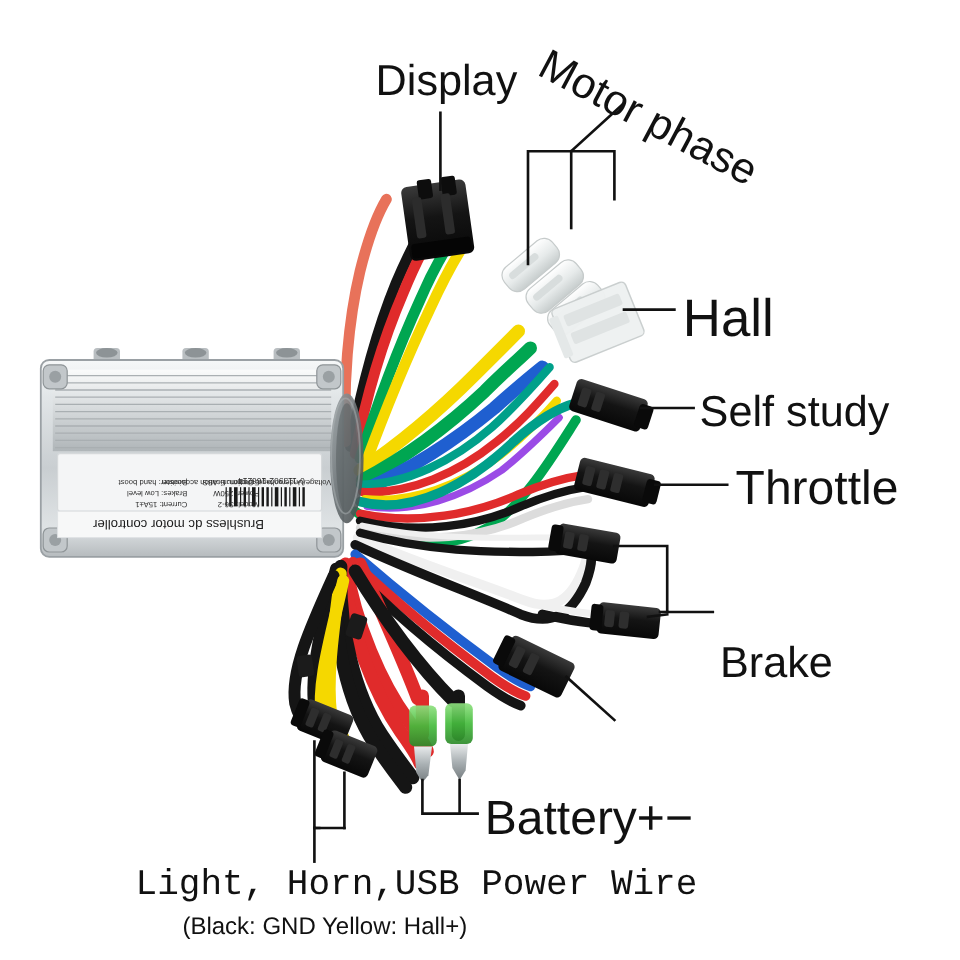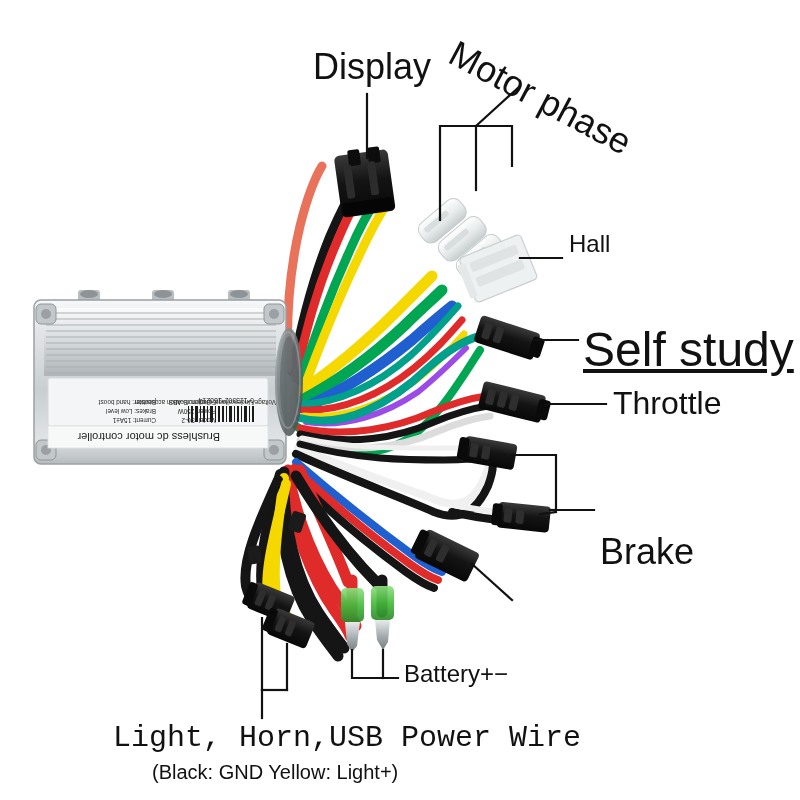--- a/index.html
+++ b/index.html
@@ -3,26 +3,26 @@
 <meta charset="utf-8">
 <title>Brushless DC Motor Controller Wiring Diagram</title>
 <style>
   html,body{margin:0;padding:0;background:#ffffff;}
   body{width:800px;height:800px;overflow:hidden;font-family:"Liberation Sans",sans-serif;}
   #stage{position:relative;width:800px;height:800px;background:#fff;}
   #art{position:absolute;left:0;top:0;width:800px;height:800px;}
   .lbl{position:absolute;color:#111;font-family:"Liberation Sans",sans-serif;white-space:nowrap;}
   .lbl-display{left:313px;top:46px;font-size:36px;}
   .lbl-motor{left:452px;top:30px;font-size:36px;transform:rotate(28deg);transform-origin:0 50%;}
-  .lbl-hall{left:569px;top:230px;font-size:24px;}
-  .lbl-self{left:583px;top:322px;font-size:48px;text-decoration:underline;}
-  .lbl-throttle{left:613px;top:385px;font-size:32px;}
+  .lbl-hall{left:569px;top:241px;font-size:44px;}
+  .lbl-self{left:583px;top:322px;font-size:36px;}
+  .lbl-throttle{left:613px;top:385px;font-size:40px;}
   .lbl-brake{left:600px;top:491px;font-size:36px;margin-top:40px;}
   .lbl-pas{left:512px;top:576px;font-size:36px;}
-  .lbl-battery{left:404px;top:660px;font-size:24px;}
+  .lbl-battery{left:404px;top:660px;font-size:40px;}
   .lbl-light{left:113px;top:721px;font-size:30px;font-family:Liberation Mono, monospace;}
   .lbl-note{left:152px;top:761px;font-size:20px;}
 </style>
 </head>
 <body>
 
 <div id="stage">
 
   <svg id="art" viewBox="0 0 800 800">
     <defs>
@@ -328,15 +328,15 @@
   </svg>
 
   <div class="lbl lbl-display">Display</div>
   <div class="lbl lbl-motor">Motor phase</div>
   <div class="lbl lbl-hall">Hall</div>
   <div class="lbl lbl-self">Self study</div>
   <div class="lbl lbl-throttle">Throttle</div>
   <div class="lbl lbl-brake">Brake</div>
   <div class="lbl lbl-battery">Battery+−</div>
   <div class="lbl lbl-light">Light, Horn,USB Power Wire</div>
-  <div class="lbl lbl-note">(Black: GND Yellow: Light+)</div>
+  <div class="lbl lbl-note">(Black: GND Yellow: Hall+)</div>
 
 </div>
 
 </body></html>

